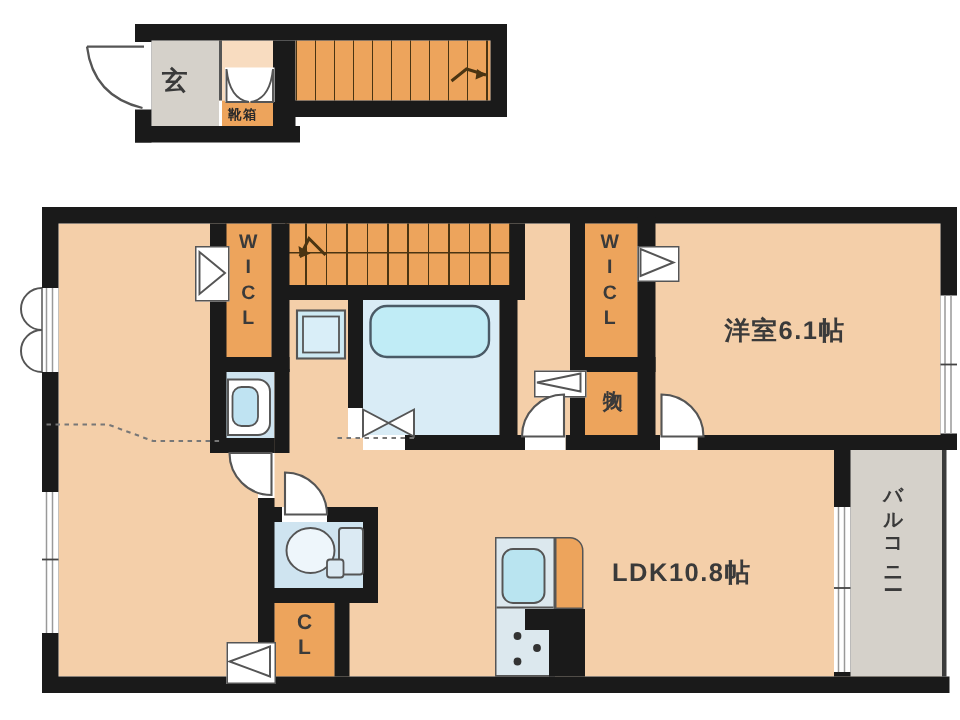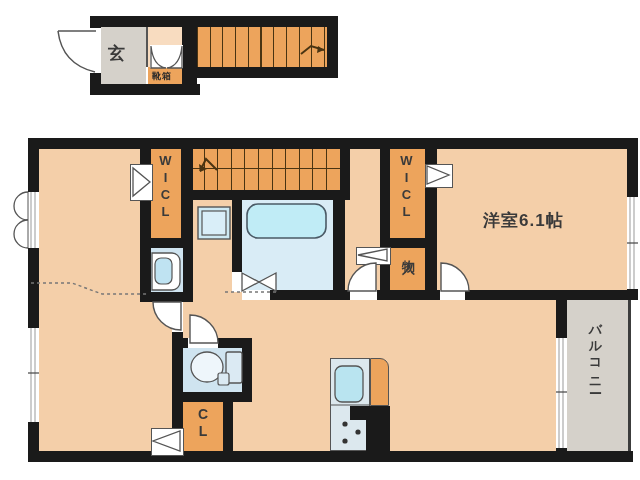--- a/index.html
+++ b/index.html
@@ -206,16 +206,17 @@
       <path d="M225,292 L277,292"></path>
     </g>
   </svg>
 
   <div class="lbl" style="left:108px;top:42px;font-size:17px;">玄</div>
   <div class="lbl" style="left:152px;top:70px;font-size:9px;letter-spacing:1px;color:#2a2a2a;">靴箱</div>
   <div class="lbl v" style="left:158px;top:153px;height:86px;">WICL</div>
   <div class="lbl v" style="left:399px;top:153px;height:86px;">WICL</div>
   <div class="lbl v" style="left:399px;top:250px;height:40px;font-size:13px;letter-spacing:0;">物入</div>
   <div class="lbl h" style="left:483px;top:209px;">洋室6.1帖</div>
+  <div class="lbl h" style="left:408px;top:370px;">LDK10.8帖</div>
   <div class="lbl v" style="left:195px;top:406px;height:44px;font-size:14px;letter-spacing:1px;">CL</div>
   <div class="lbl v" style="left:586px;top:315px;height:122px;font-size:13px;letter-spacing:3px;">バルコニー</div>
 
 </div>
 
 </body></html>

